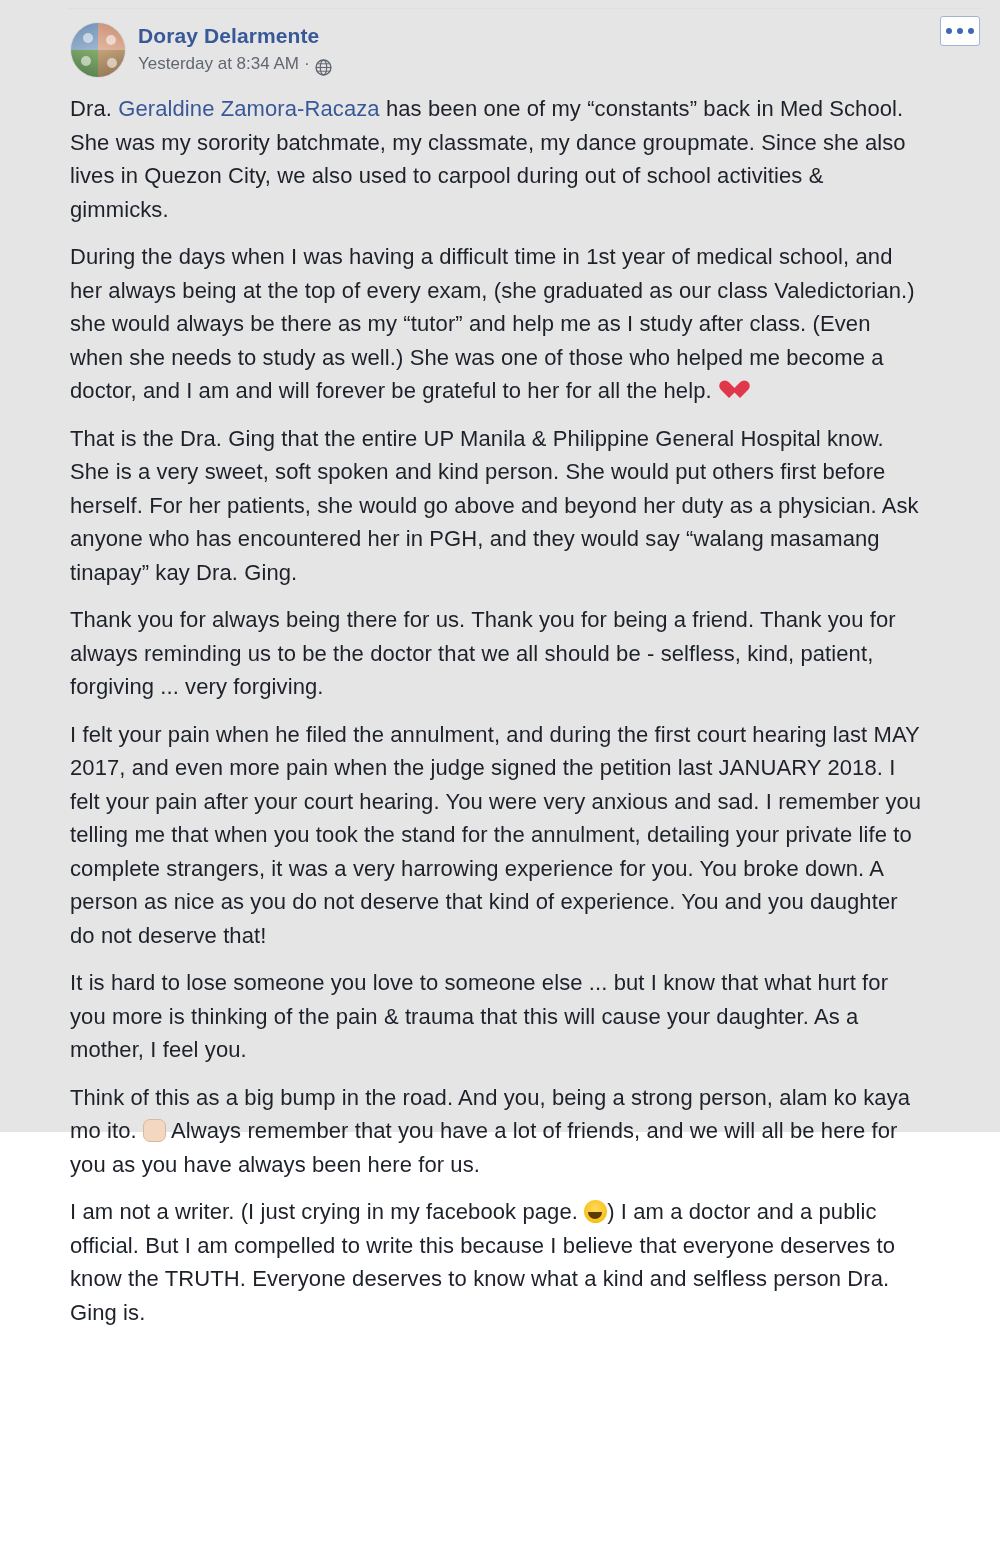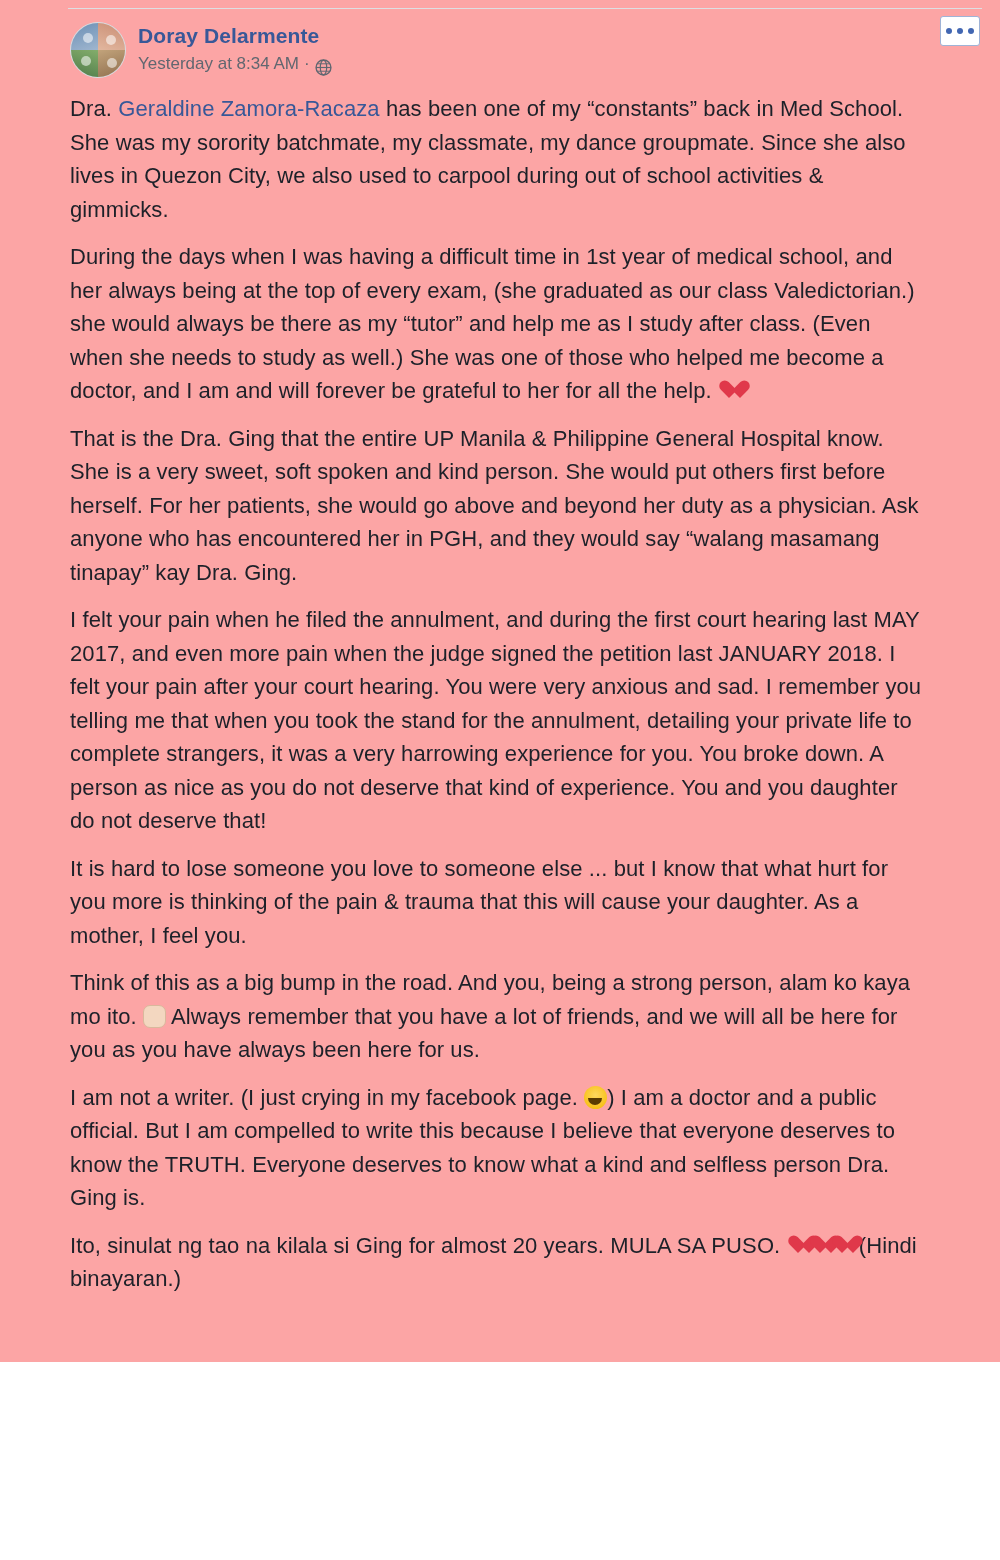--- a/index.html
+++ b/index.html
@@ -10,22 +10,22 @@
   body {
     width: 1000px;
     height: 1560px;
     font-family: "Liberation Sans", sans-serif;
     color: #1c1e21;
     overflow: hidden;
   }
   .page {
     position: relative;
     width: 1000px;
-    height: 1362px;
-    background: #fca5a5;
+    height: 1132px;
+    background: #e5e5e5;
     box-sizing: border-box;
   }
   .top-rule {
     position: absolute;
     left: 68px;
     right: 18px;
     top: 8px;
     height: 1px;
     background: #dddfe2;
   }
@@ -245,27 +245,27 @@
 
     <div class="post-body">
 
       <p><span>Dra. </span><span class="mention">Geraldine Zamora-Racaza</span><span> has been one of my “constants” back in Med School. She was my sorority batchmate, my classmate, my dance groupmate. Since she also lives in Quezon City, we also used to carpool during out of school activities &amp; gimmicks.</span></p>
 
       <p><span>During the days when I was having a difficult time in 1st year of medical school, and her always being at the top of every exam, (she graduated as our class Valedictorian.) she would always be there as my “tutor” and help me as I study after class. (Even when she needs to study as well.) She was one of those who helped me become a doctor, and I am and will forever be grateful to her for all the help. </span><span class="heart"></span></p>
 
       <p><span>That is the Dra. Ging that the entire UP Manila &amp; Philippine General Hospital know. She is a very sweet, soft spoken and kind person. She would put others first before herself. For her patients, she would go above and beyond her duty as a physician. Ask anyone who has encountered her in PGH, and they would say “walang masamang tinapay” kay Dra. Ging.</span></p>
 
 
+      <p><span>Thank you for always being there for us. Thank you for being a friend. Thank you for always reminding us to be the doctor that we all should be - selfless, kind, patient, forgiving ... very forgiving.</span></p>
 
 
       <p><span>I felt your pain when he filed the annulment, and during the first court hearing last MAY 2017, and even more pain when the judge signed the petition last JANUARY 2018. I felt your pain after your court hearing. You were very anxious and sad. I remember you telling me that when you took the stand for the annulment, detailing your private life to complete strangers, it was a very harrowing experience for you. You broke down. A person as nice as you do not deserve that kind of experience. You and you daughter do not deserve that!</span></p>
 
       <p><span>It is hard to lose someone you love to someone else ... but I know that what hurt for you more is thinking of the pain &amp; trauma that this will cause your daughter. As a mother, I feel you.</span></p>
 
       <p><span>Think of this as a big bump in the road. And you, being a strong person, alam ko kaya mo ito. </span><span class="fist"></span><span> Always remember that you have a lot of friends, and we will all be here for you as you have always been here for us.</span></p>
 
       <p><span>I am not a writer. (I just crying in my facebook page. </span><span class="laugh"></span><span>) I am a doctor and a public official. But I am compelled to write this because I believe that everyone deserves to know the TRUTH. Everyone deserves to know what a kind and selfless person Dra. Ging is.</span></p>
 
-      <p><span>Ito, sinulat ng tao na kilala si Ging for almost 20 years. MULA SA PUSO. </span><span class="heart"></span><span class="heart"></span><span class="heart"></span> <span>(Hindi binayaran.)</span></p>
 
     </div>
   </div>
 </div>
 
 </body></html>

